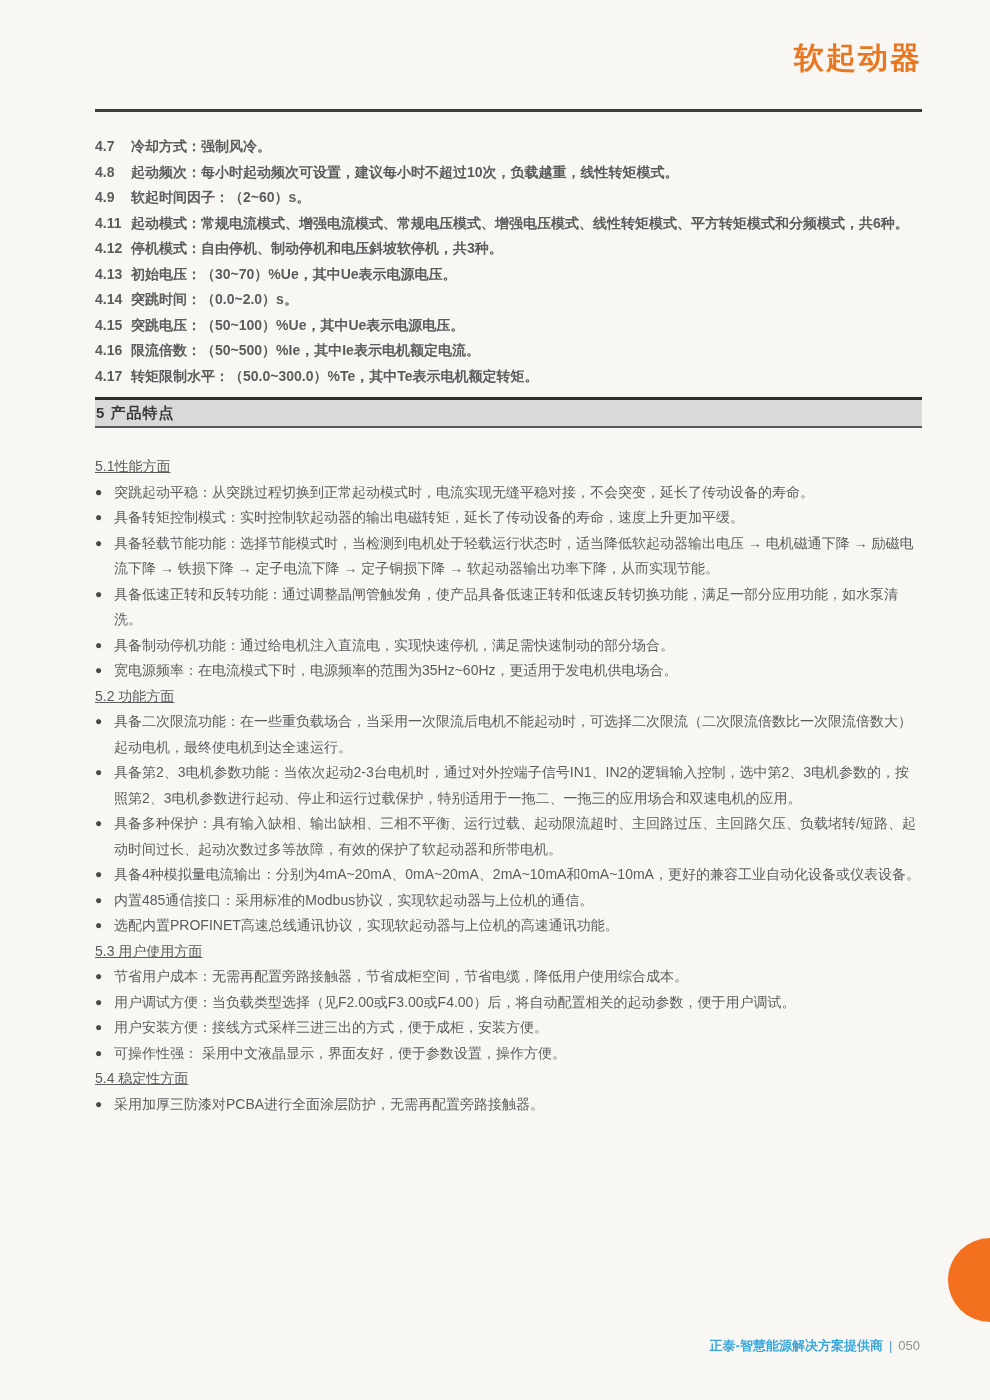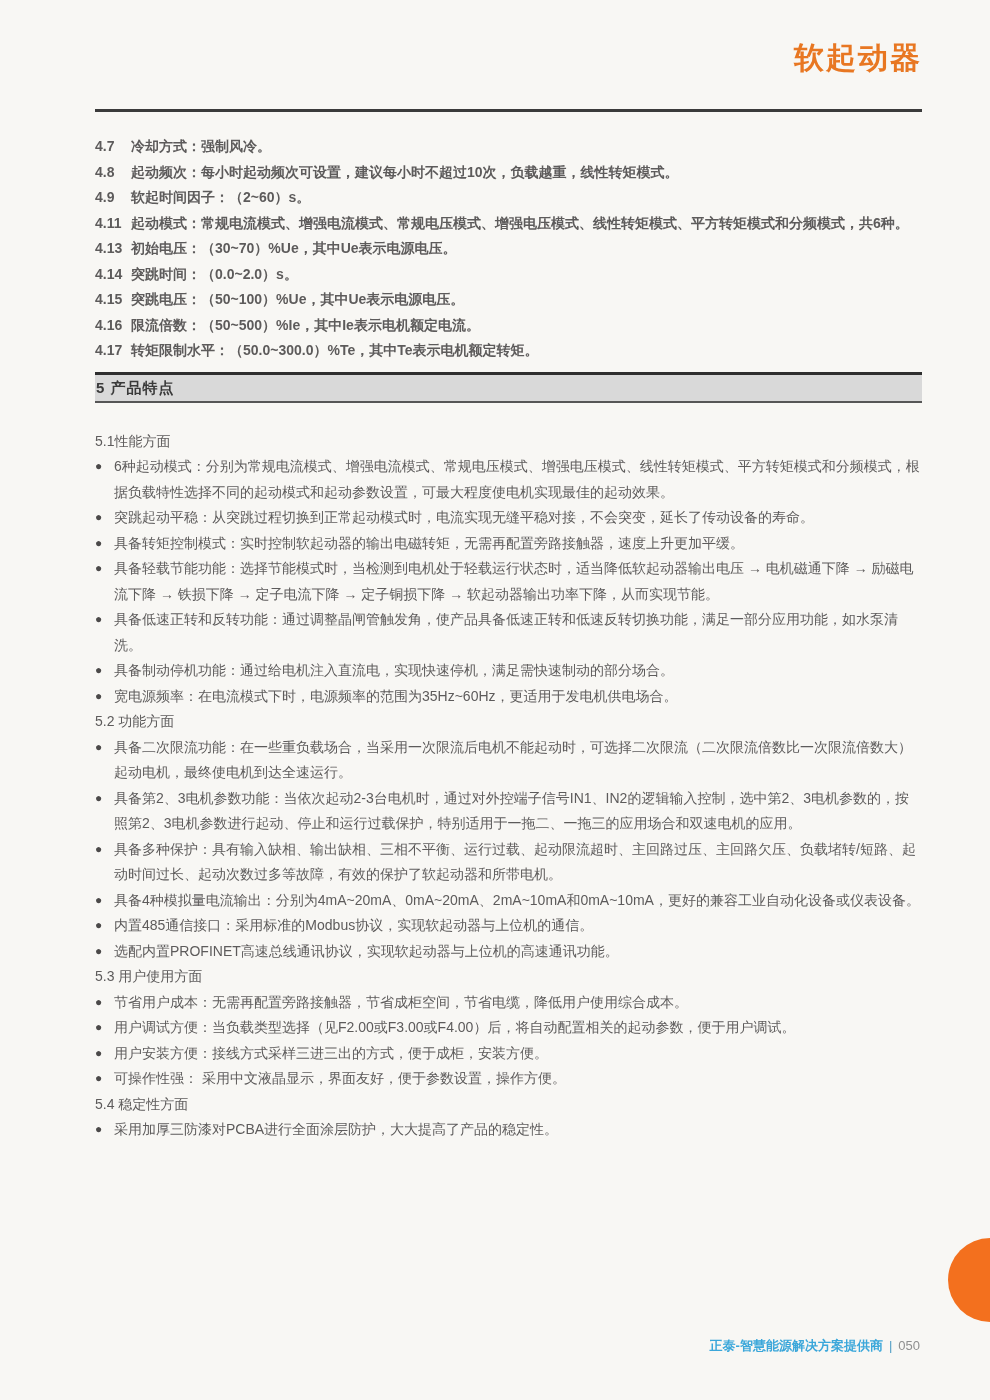--- a/index.html
+++ b/index.html
@@ -62,20 +62,21 @@
     color: #3a3a3a;
     letter-spacing: 1px;
   }
   .feature-groups {
     margin-top: 26px;
     color: #5d5b5b;
     font-size: 14px;
   }
   .group-heading {
     line-height: 25.5px;
+    text-decoration: underline;
   }
   .bullet-row {
     position: relative;
     padding-left: 19px;
     line-height: 25.5px;
   }
   .bullet-glyph {
     position: absolute;
     left: 0;
     top: 0;
@@ -110,52 +111,53 @@
 
     <div class="page-title">软起动器</div>
 
     <div class="top-rule"></div>
 
     <div class="spec-list">
         <div class="spec-row"><span class="spec-num">4.7</span><span class="spec-text">冷却方式：强制风冷。</span></div>
         <div class="spec-row"><span class="spec-num">4.8</span><span class="spec-text">起动频次：每小时起动频次可设置，建议每小时不超过10次，负载越重，线性转矩模式。</span></div>
         <div class="spec-row"><span class="spec-num">4.9</span><span class="spec-text">软起时间因子：（2~60）s。</span></div>
         <div class="spec-row"><span class="spec-num">4.11</span><span class="spec-text">起动模式：常规电流模式、增强电流模式、常规电压模式、增强电压模式、线性转矩模式、平方转矩模式和分频模式，共6种。</span></div>
+        <div class="spec-row"><span class="spec-num">4.12</span><span class="spec-text">停机模式：自由停机、制动停机和电压斜坡软停机，共3种。</span></div>
         <div class="spec-row"><span class="spec-num">4.13</span><span class="spec-text">初始电压：（30~70）%Ue，其中Ue表示电源电压。</span></div>
         <div class="spec-row"><span class="spec-num">4.14</span><span class="spec-text">突跳时间：（0.0~2.0）s。</span></div>
         <div class="spec-row"><span class="spec-num">4.15</span><span class="spec-text">突跳电压：（50~100）%Ue，其中Ue表示电源电压。</span></div>
         <div class="spec-row"><span class="spec-num">4.16</span><span class="spec-text">限流倍数：（50~500）%Ie，其中Ie表示电机额定电流。</span></div>
         <div class="spec-row"><span class="spec-num">4.17</span><span class="spec-text">转矩限制水平：（50.0~300.0）%Te，其中Te表示电机额定转矩。</span></div>
       </div>
 
     <div class="section-header">5 产品特点</div>
 
     <div class="feature-groups">
         <div class="group-heading">5.1性能方面</div>
-        <div class="bullet-row"><span class="bullet-glyph">●</span><span>6种起动模式：分别为常规电流模式、增强电流模式、常规电压模式、增强电压模式、线性转矩模式、平方转矩模式和分频模式，根据负载特性选择不同的起动模式和起动参数设置，可最大程度使电机实现最佳的起动效果。</span></div>
+        <div class="bullet-row"><span class="bullet-glyph">●</span></div>
         <div class="bullet-row"><span class="bullet-glyph">●</span><span>突跳起动平稳：从突跳过程切换到正常起动模式时，电流实现无缝平稳对接，不会突变，延长了传动设备的寿命。</span></div>
-        <div class="bullet-row"><span class="bullet-glyph">●</span><span>具备转矩控制模式：实时控制软起动器的输出电磁转矩，无需再配置旁路接触器，速度上升更加平缓。</span></div>
+        <div class="bullet-row"><span class="bullet-glyph">●</span><span>具备转矩控制模式：实时控制软起动器的输出电磁转矩，延长了传动设备的寿命，速度上升更加平缓。</span></div>
         <div class="bullet-row"><span class="bullet-glyph">●</span><span>具备轻载节能功能：选择节能模式时，当检测到电机处于轻载运行状态时，适当降低软起动器输出电压 → 电机磁通下降 → 励磁电流下降 → 铁损下降 → 定子电流下降 → 定子铜损下降 → 软起动器输出功率下降，从而实现节能。</span></div>
         <div class="bullet-row"><span class="bullet-glyph">●</span><span>具备低速正转和反转功能：通过调整晶闸管触发角，使产品具备低速正转和低速反转切换功能，满足一部分应用功能，如水泵清洗。</span></div>
         <div class="bullet-row"><span class="bullet-glyph">●</span><span>具备制动停机功能：通过给电机注入直流电，实现快速停机，满足需快速制动的部分场合。</span></div>
         <div class="bullet-row"><span class="bullet-glyph">●</span><span>宽电源频率：在电流模式下时，电源频率的范围为35Hz~60Hz，更适用于发电机供电场合。</span></div>
         <div class="group-heading">5.2 功能方面</div>
         <div class="bullet-row"><span class="bullet-glyph">●</span><span>具备二次限流功能：在一些重负载场合，当采用一次限流后电机不能起动时，可选择二次限流（二次限流倍数比一次限流倍数大）起动电机，最终使电机到达全速运行。</span></div>
         <div class="bullet-row"><span class="bullet-glyph">●</span><span>具备第2、3电机参数功能：当依次起动2-3台电机时，通过对外控端子信号IN1、IN2的逻辑输入控制，选中第2、3电机参数的，按照第2、3电机参数进行起动、停止和运行过载保护，特别适用于一拖二、一拖三的应用场合和双速电机的应用。</span></div>
         <div class="bullet-row"><span class="bullet-glyph">●</span><span>具备多种保护：具有输入缺相、输出缺相、三相不平衡、运行过载、起动限流超时、主回路过压、主回路欠压、负载堵转/短路、起动时间过长、起动次数过多等故障，有效的保护了软起动器和所带电机。</span></div>
         <div class="bullet-row"><span class="bullet-glyph">●</span><span>具备4种模拟量电流输出：分别为4mA~20mA、0mA~20mA、2mA~10mA和0mA~10mA，更好的兼容工业自动化设备或仪表设备。</span></div>
         <div class="bullet-row"><span class="bullet-glyph">●</span><span>内置485通信接口：采用标准的Modbus协议，实现软起动器与上位机的通信。</span></div>
         <div class="bullet-row"><span class="bullet-glyph">●</span><span>选配内置PROFINET高速总线通讯协议，实现软起动器与上位机的高速通讯功能。</span></div>
         <div class="group-heading">5.3 用户使用方面</div>
         <div class="bullet-row"><span class="bullet-glyph">●</span><span>节省用户成本：无需再配置旁路接触器，节省成柜空间，节省电缆，降低用户使用综合成本。</span></div>
         <div class="bullet-row"><span class="bullet-glyph">●</span><span>用户调试方便：当负载类型选择（见F2.00或F3.00或F4.00）后，将自动配置相关的起动参数，便于用户调试。</span></div>
         <div class="bullet-row"><span class="bullet-glyph">●</span><span>用户安装方便：接线方式采样三进三出的方式，便于成柜，安装方便。</span></div>
         <div class="bullet-row"><span class="bullet-glyph">●</span><span>可操作性强： 采用中文液晶显示，界面友好，便于参数设置，操作方便。</span></div>
         <div class="group-heading">5.4 稳定性方面</div>
-        <div class="bullet-row"><span class="bullet-glyph">●</span><span>采用加厚三防漆对PCBA进行全面涂层防护，大大提高了产品的稳定性。</span></div>
+        <div class="bullet-row"><span class="bullet-glyph">●</span><span>采用加厚三防漆对PCBA进行全面涂层防护，无需再配置旁路接触器。</span></div>
       </div>
 
   </div>
 
   <div class="footer">
     <span class="footer-brand">正泰-智慧能源解决方案提供商</span><span class="footer-sep">|</span><span class="footer-page">050</span>
   </div>
 
   <div class="corner-semicircle"></div>
 </div>

